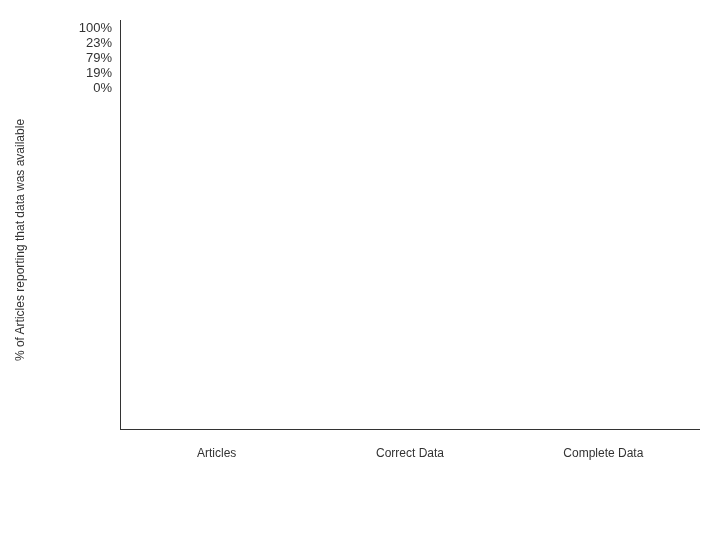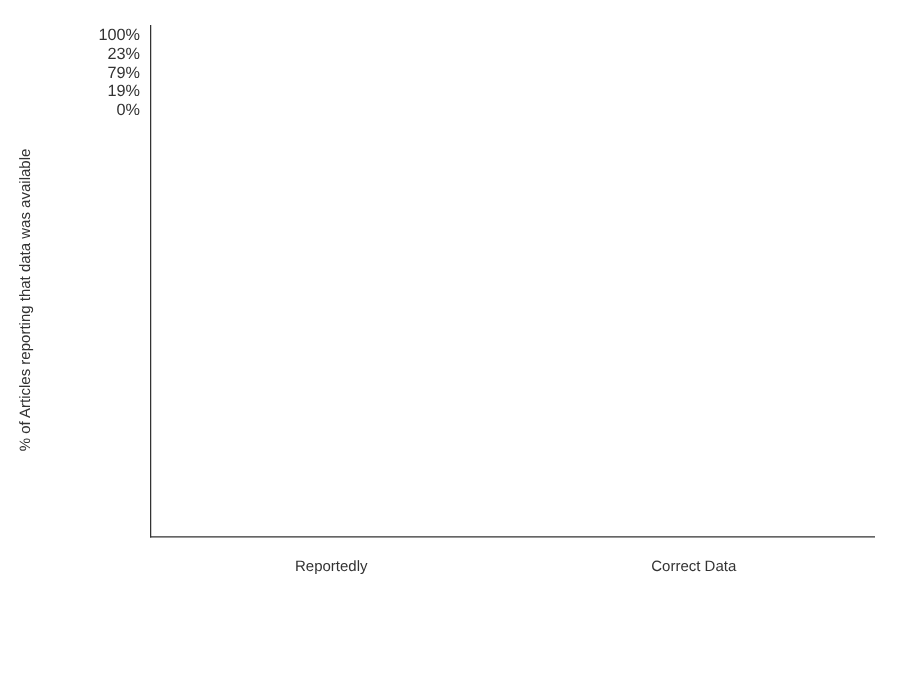--- a/index.html
+++ b/index.html
@@ -100,19 +100,20 @@
       <span class="y-tick">23%</span>
       <span class="y-tick">79%</span>
       <span class="y-tick">19%</span>
       <span class="y-tick">0%</span>
     </div>
 
     <div class="plot-area">
     </div>
 
     <div class="x-axis-labels">
-      <span class="x-tick">Reportedly</span>
+      <span class="x-tick">Articles</span>
       <span class="x-tick">Correct Data</span>
+      <span class="x-tick">Complete Data</span>
     </div>
 
   </div>
 
 </div>
 
 </body></html>

